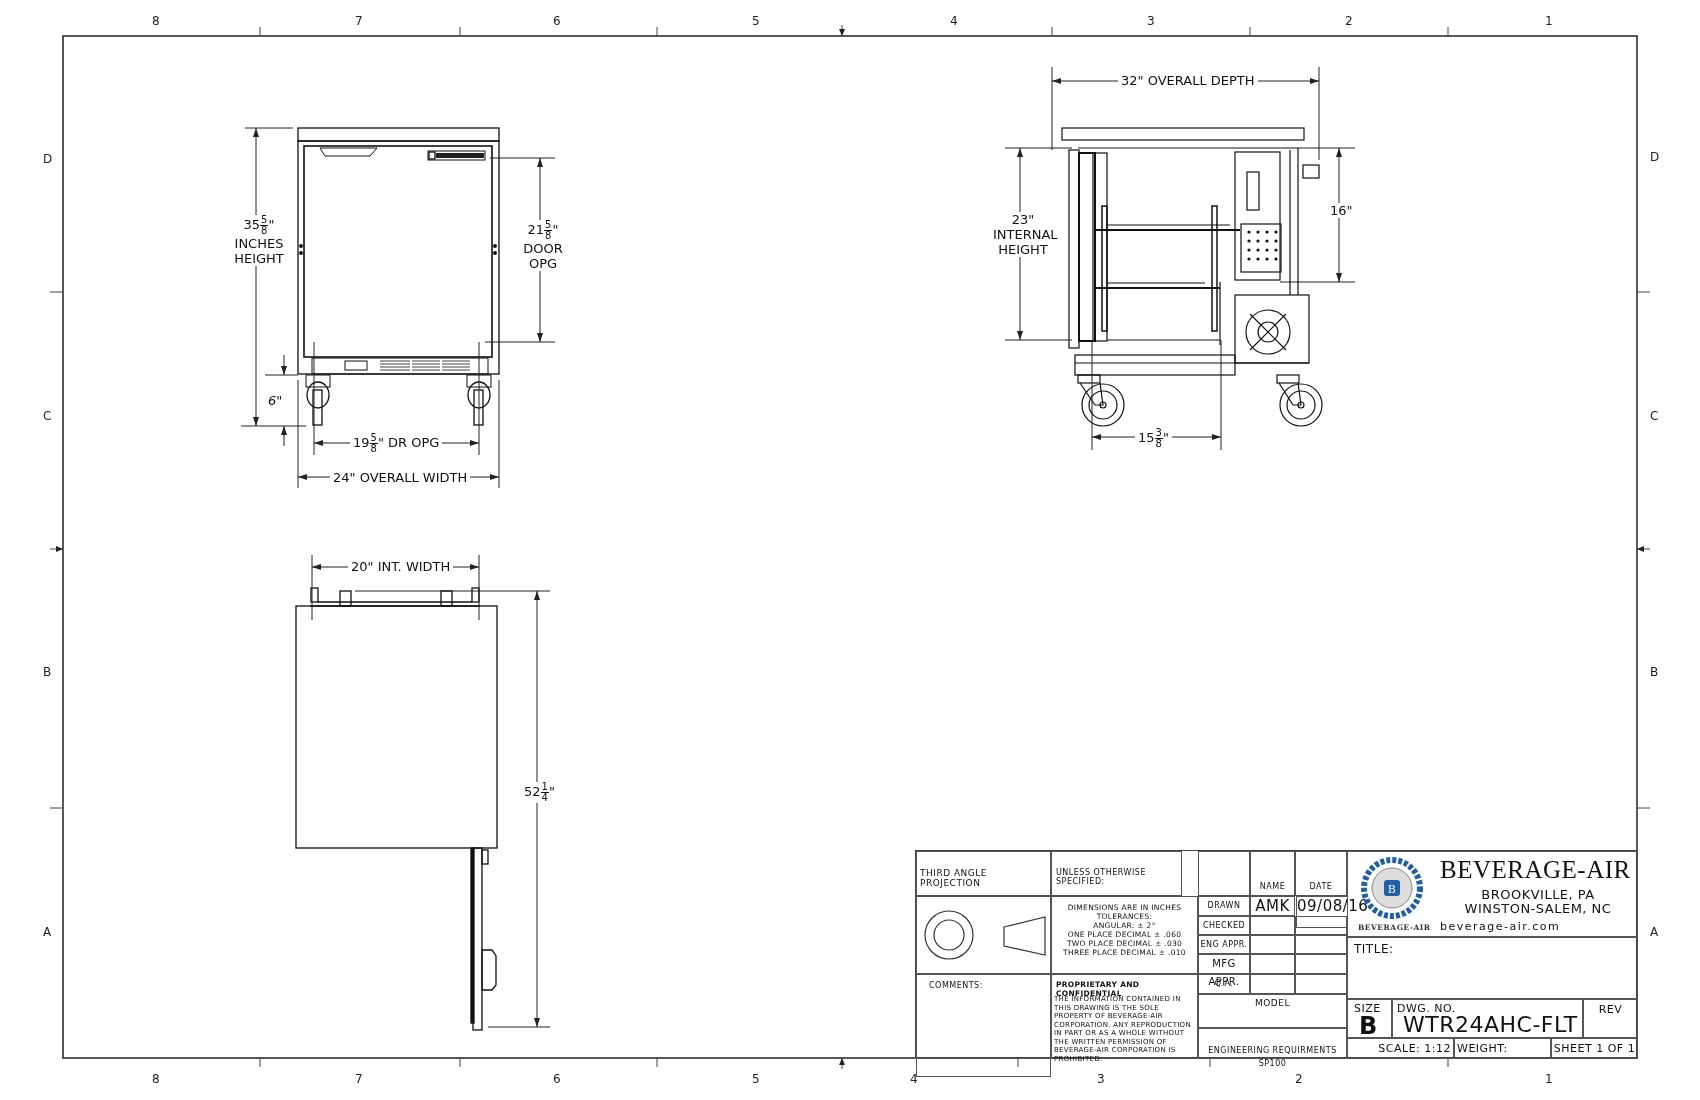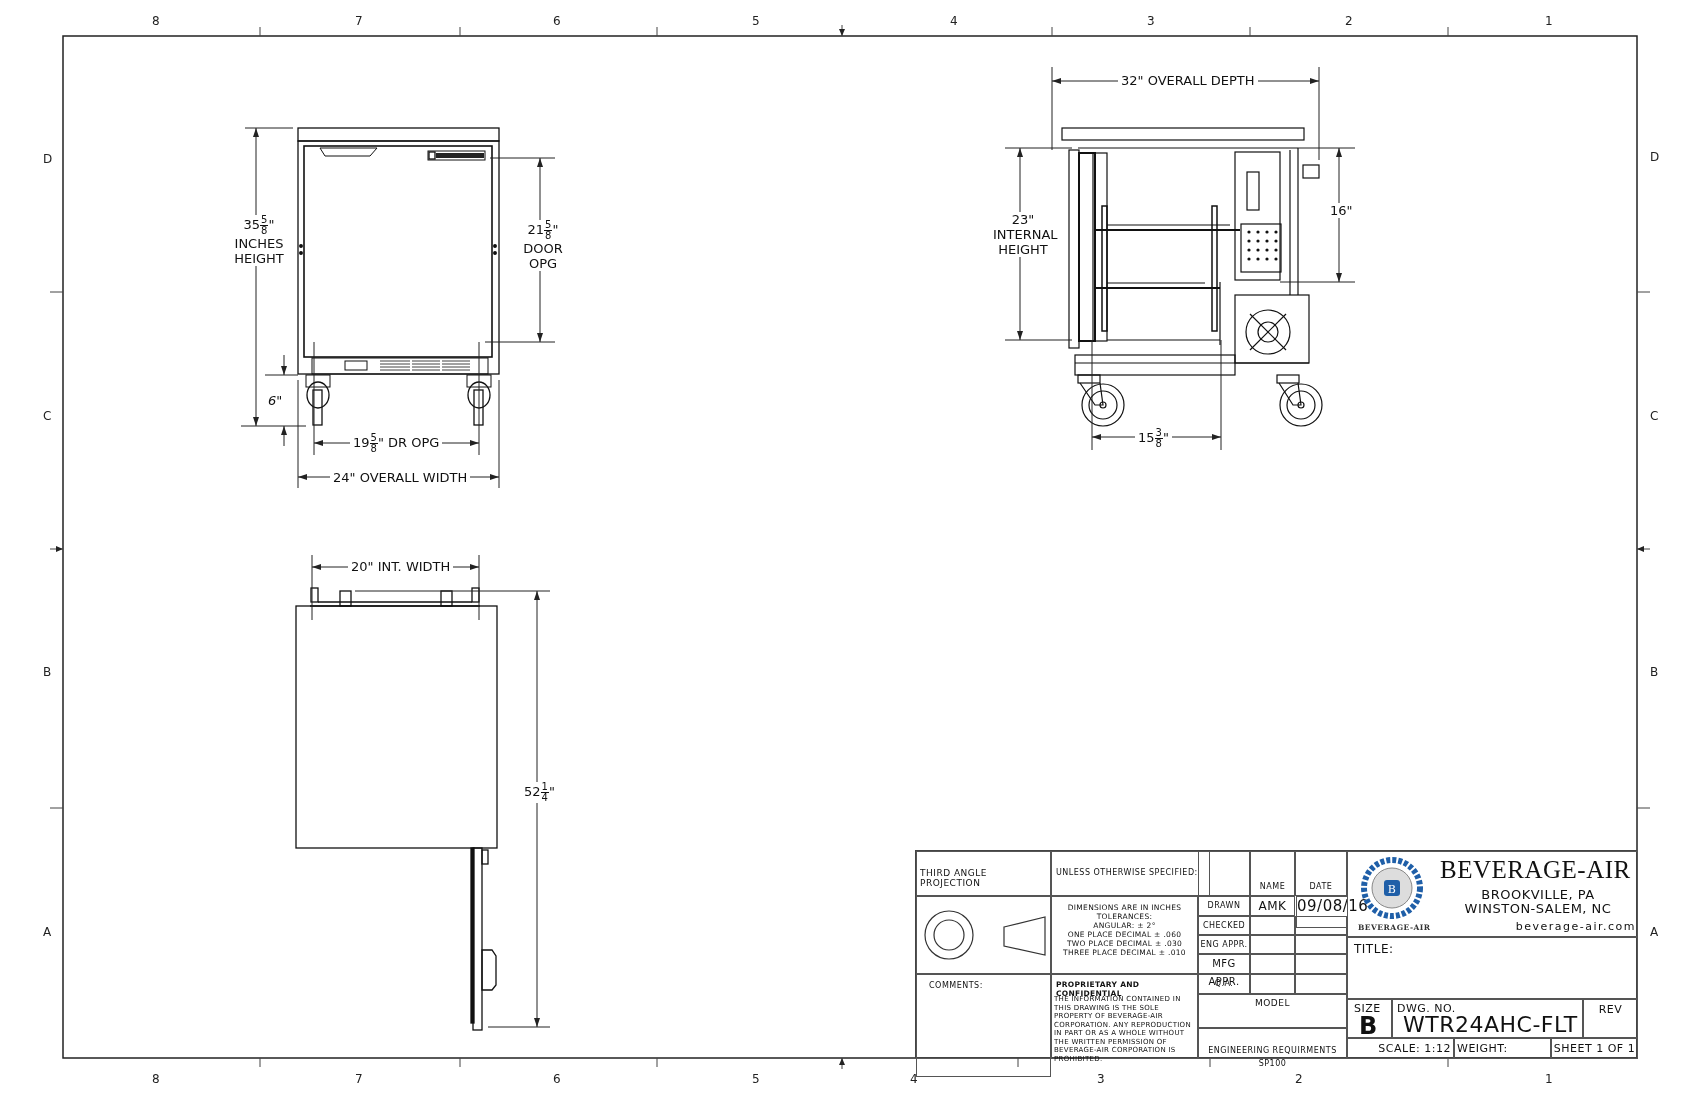--- a/index.html
+++ b/index.html
@@ -304,21 +304,21 @@
     <svg width="135" height="78">
       <circle cx="32" cy="38" r="24" fill="none" stroke="#333" stroke-width="1.2"></circle>
       <circle cx="32" cy="38" r="15" fill="none" stroke="#333" stroke-width="1.2"></circle>
       <polygon points="87,30 128,20 128,58 87,49" fill="none" stroke="#333" stroke-width="1.2"></polygon>
     </svg>
   </div>
   <div class="cell" style="left:0;top:123px;width:135px;height:103px;">
     <div style="position:absolute;left:12px;top:6px;font-size:8px">COMMENTS:</div>
   </div>
 
-  <div class="cell" style="left:135px;top:0;width:159px;height:45px;">
+  <div class="cell" style="left:135px;top:0;width:131px;height:45px;">
     <div style="position:absolute;left:4px;top:16px;font-size:8px">UNLESS OTHERWISE SPECIFIED:</div>
   </div>
   <div class="cell small center" style="left:135px;top:45px;width:147px;height:78px;padding-top:6px;">
     <div>DIMENSIONS ARE IN INCHES</div>
     <div>TOLERANCES:</div>
     <div>ANGULAR: ± 2°</div>
     <div>ONE PLACE DECIMAL ± .060</div>
     <div>TWO PLACE DECIMAL ± .030</div>
     <div>THREE PLACE DECIMAL ± .010</div>
   </div>
@@ -329,21 +329,21 @@
 
   <div class="cell" style="left:282px;top:0;width:52px;height:45px;"></div>
   <div class="cell center" style="left:334px;top:0;width:45px;height:45px;">
     <div style="position:absolute;bottom:4px;width:100%;font-size:8px">NAME</div>
   </div>
   <div class="cell center" style="left:379px;top:0;width:52px;height:45px;">
     <div style="position:absolute;bottom:4px;width:100%;font-size:8px">DATE</div>
   </div>
 
   <div class="cell center" style="left:282px;top:45px;width:52px;height:20px;font-size:8px;line-height:18px">DRAWN</div>
-  <div class="cell center" style="left:334px;top:45px;width:45px;height:20px;font-size:12px;line-height:18px">AMK</div>
+  <div class="cell center" style="left:334px;top:45px;width:45px;height:20px;font-size:15px;line-height:18px">AMK</div>
   <div class="cell center" style="left:380px;top:45px;width:52px;height:32px;font-size:15px;line-height:18px">09/08/16</div>
 
   <div class="cell center" style="left:282px;top:65px;width:52px;height:19px;font-size:8px;line-height:17px">CHECKED</div>
   <div class="cell" style="left:334px;top:65px;width:45px;height:19px;"></div>
   <div class="cell" style="left:379px;top:65px;width:52px;height:19px;"></div>
 
   <div class="cell center" style="left:282px;top:84px;width:52px;height:19px;font-size:8px;line-height:17px">ENG APPR.</div>
   <div class="cell" style="left:334px;top:84px;width:45px;height:19px;"></div>
   <div class="cell" style="left:379px;top:84px;width:52px;height:19px;"></div>
 
@@ -367,21 +367,21 @@
       <circle cx="38" cy="34" r="20" fill="#ddd" stroke="#888" stroke-width="1"></circle>
       <rect x="30" y="26" width="16" height="16" rx="3" fill="#1f5fa8"></rect>
       <text x="38" y="39" font-size="11" fill="#fff" text-anchor="middle" font-family="DejaVu Serif, serif">B</text>
     </svg>
     <div style="position:absolute;left:10px;top:71px;font-size:7.5px;font-weight:bold;font-family:'DejaVu Serif',serif;color:#333">BEVERAGE-AIR</div>
     <div style="position:absolute;left:92px;top:4px;font-size:25px;font-family:'Liberation Serif',serif;letter-spacing:0.5px">BEVERAGE-AIR</div>
     <div style="position:absolute;left:92px;top:36px;width:196px;text-align:center;font-size:13px;line-height:14px">
       <div>BROOKVILLE, PA</div>
       <div>WINSTON-SALEM, NC</div>
     </div>
-    <div style="position:absolute;left:92px;top:68px;width:196px;text-align:right;font-size:11px;letter-spacing:1.5px">beverage-air.com</div>
+    <div style="position:absolute;left:92px;top:68px;width:196px;text-align:left;font-size:11px;letter-spacing:1.5px">beverage-air.com</div>
   </div>
   <div class="cell" style="left:431px;top:86px;width:291px;height:62px;">
     <div style="position:absolute;left:6px;top:4px;font-size:12px">TITLE:</div>
   </div>
   <div class="cell" style="left:431px;top:148px;width:45px;height:39px;">
     <div style="position:absolute;left:6px;top:2px;font-size:11px">SIZE</div>
     <div style="position:absolute;left:11px;top:12px;font-size:24px;font-weight:bold">B</div>
   </div>
   <div class="cell" style="left:476px;top:148px;width:191px;height:39px;">
     <div style="position:absolute;left:4px;top:2px;font-size:11px">DWG. NO.</div>

